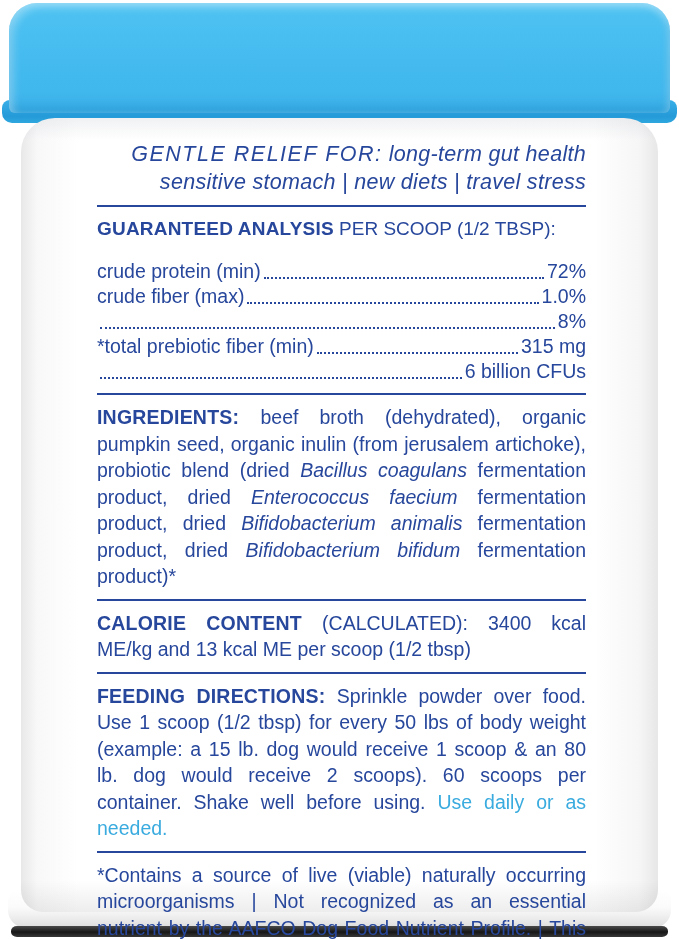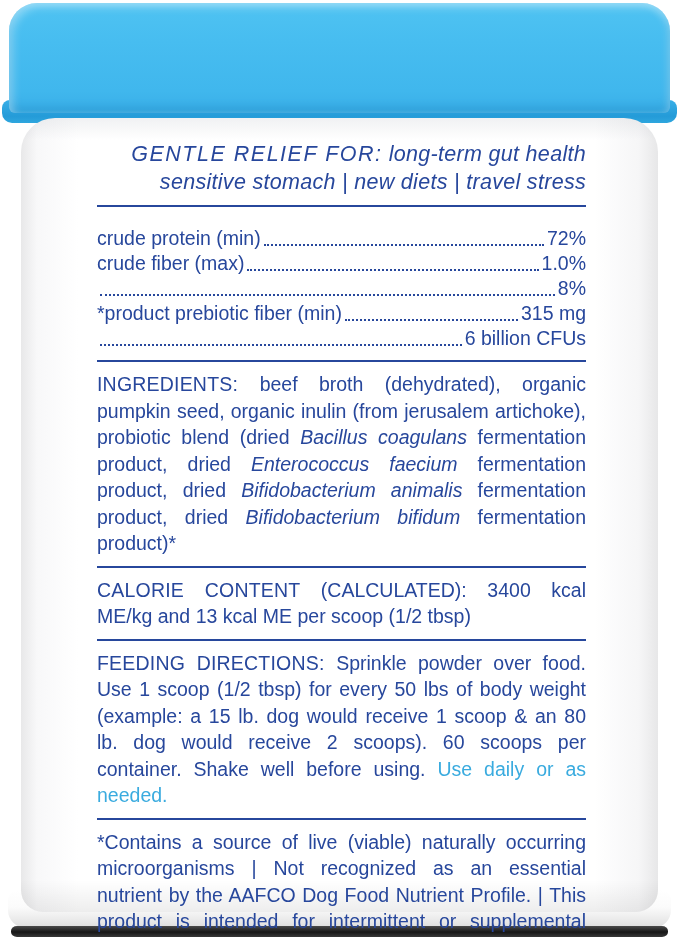--- a/index.html
+++ b/index.html
@@ -71,21 +71,21 @@
   .ga-heading .strong { font-weight: bold; letter-spacing: 0.2px; }
 
   .ga-rows { margin-top: 19px; }
   .ga-row { display: flex; align-items: flex-end; font-size: 19.5px; line-height: 25px; }
   .ga-row .leader {
     flex: 1; border-bottom: 2.6px dotted #27479c;
     margin: 0 3px 5px 3px; min-width: 20px;
   }
 
   .para { font-size: 19.5px; line-height: 26.5px; text-align: justify; margin-top: 9px; }
-  .seg-bold { font-weight: normal; letter-spacing: 0.2px; margin-top: 24px; }
+  .seg-bold { font-weight: bold; letter-spacing: 0.2px; margin-top: 24px; }
   .seg-italic { font-style: italic; }
   .seg-accent { color: #3badе1; }
   .seg-accent { color: #3badd f; } 
   .seg-accent { color: #3aabdf; }
 </style>
 </head>
 <body>
 
 <div class="cap-lip"></div>
 <div class="cap"></div>
@@ -95,20 +95,23 @@
 
 <div class="content">
 
   <div class="tagline">
     <div><span class="caps">GENTLE RELIEF FOR:</span><span> long-term gut health</span></div>
     <div>sensitive stomach | new diets | travel stress</div>
   </div>
 
   <hr class="rule">
 
+  <div class="ga-heading">
+    <span class="strong">GUARANTEED ANALYSIS</span><span> PER SCOOP (1/2 TBSP):</span>
+  </div>
 
   <div class="ga-rows">
 
       <div class="ga-row">
         <span>crude protein (min)</span>
         <span class="leader"></span>
         <span>72%</span>
       </div>
 
       <div class="ga-row">
@@ -116,21 +119,21 @@
         <span class="leader"></span>
         <span>1.0%</span>
       </div>
 
       <div class="ga-row">
         <span class="leader"></span>
         <span>8%</span>
       </div>
 
       <div class="ga-row">
-        <span>*product prebiotic fiber (min)</span>
+        <span>*total prebiotic fiber (min)</span>
         <span class="leader"></span>
         <span>315 mg</span>
       </div>
 
       <div class="ga-row">
         <span class="leader"></span>
         <span>6 billion CFUs</span>
       </div>
     </div>
   <hr class="rule">

